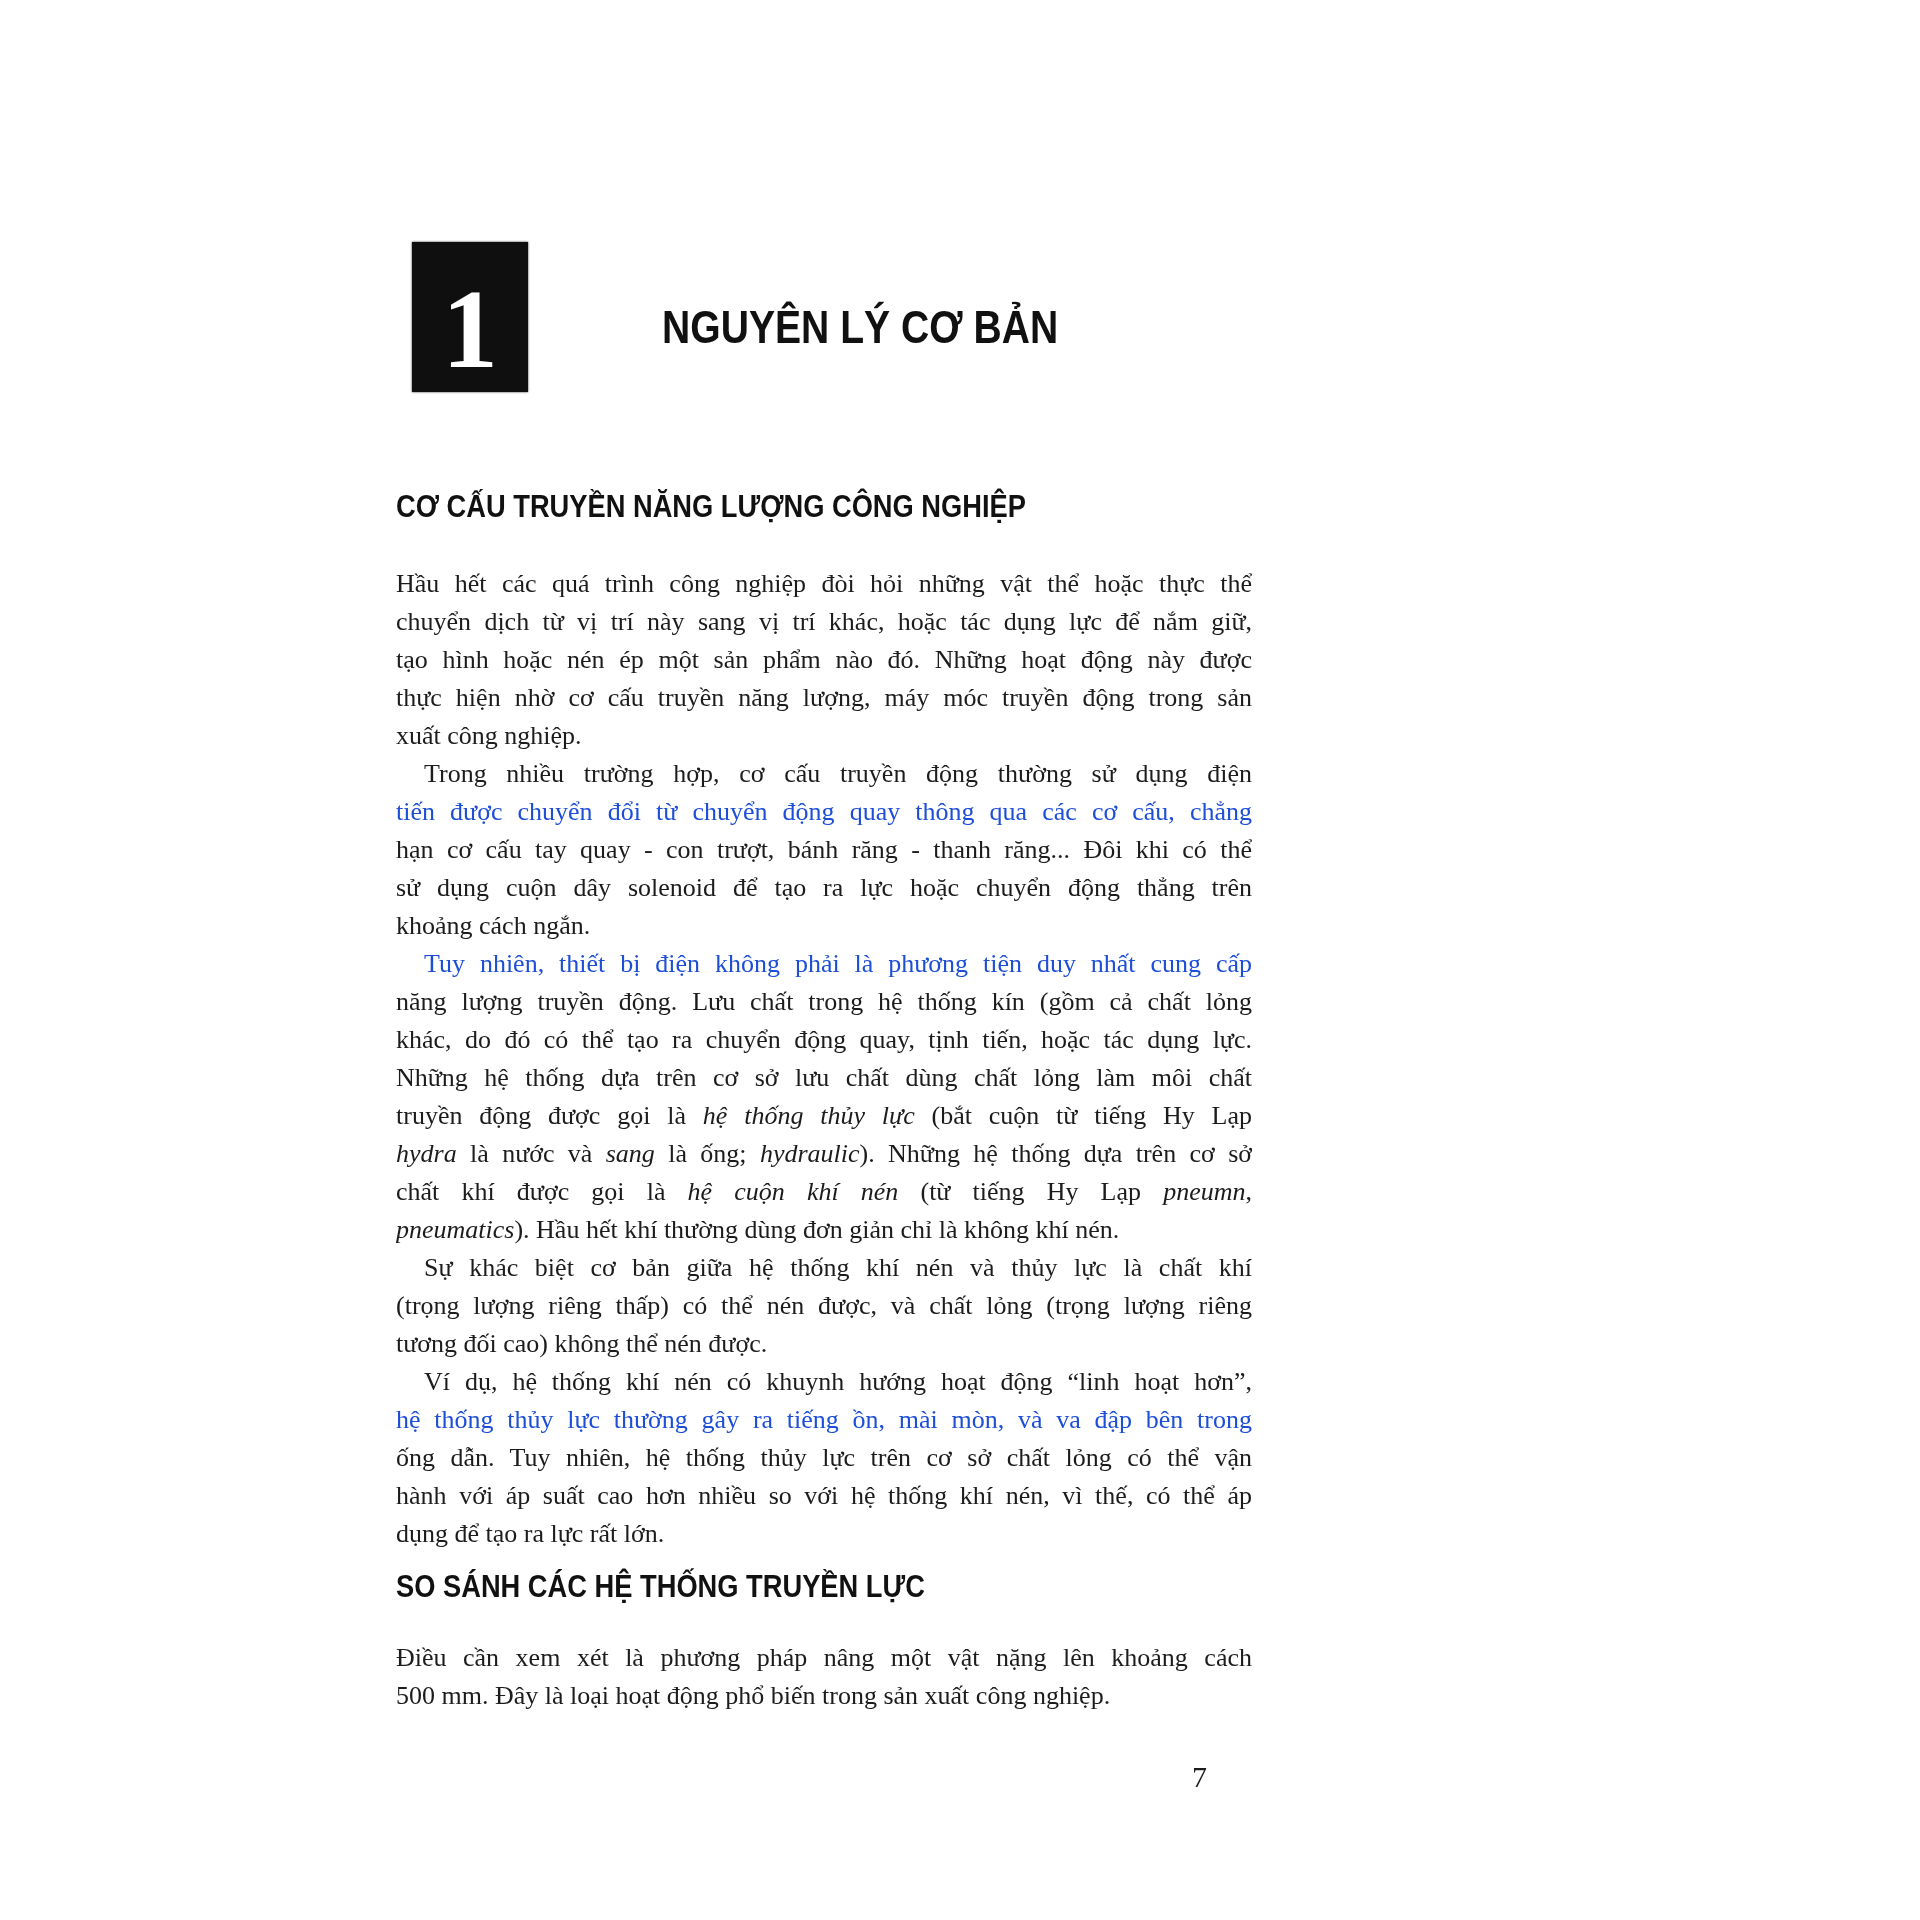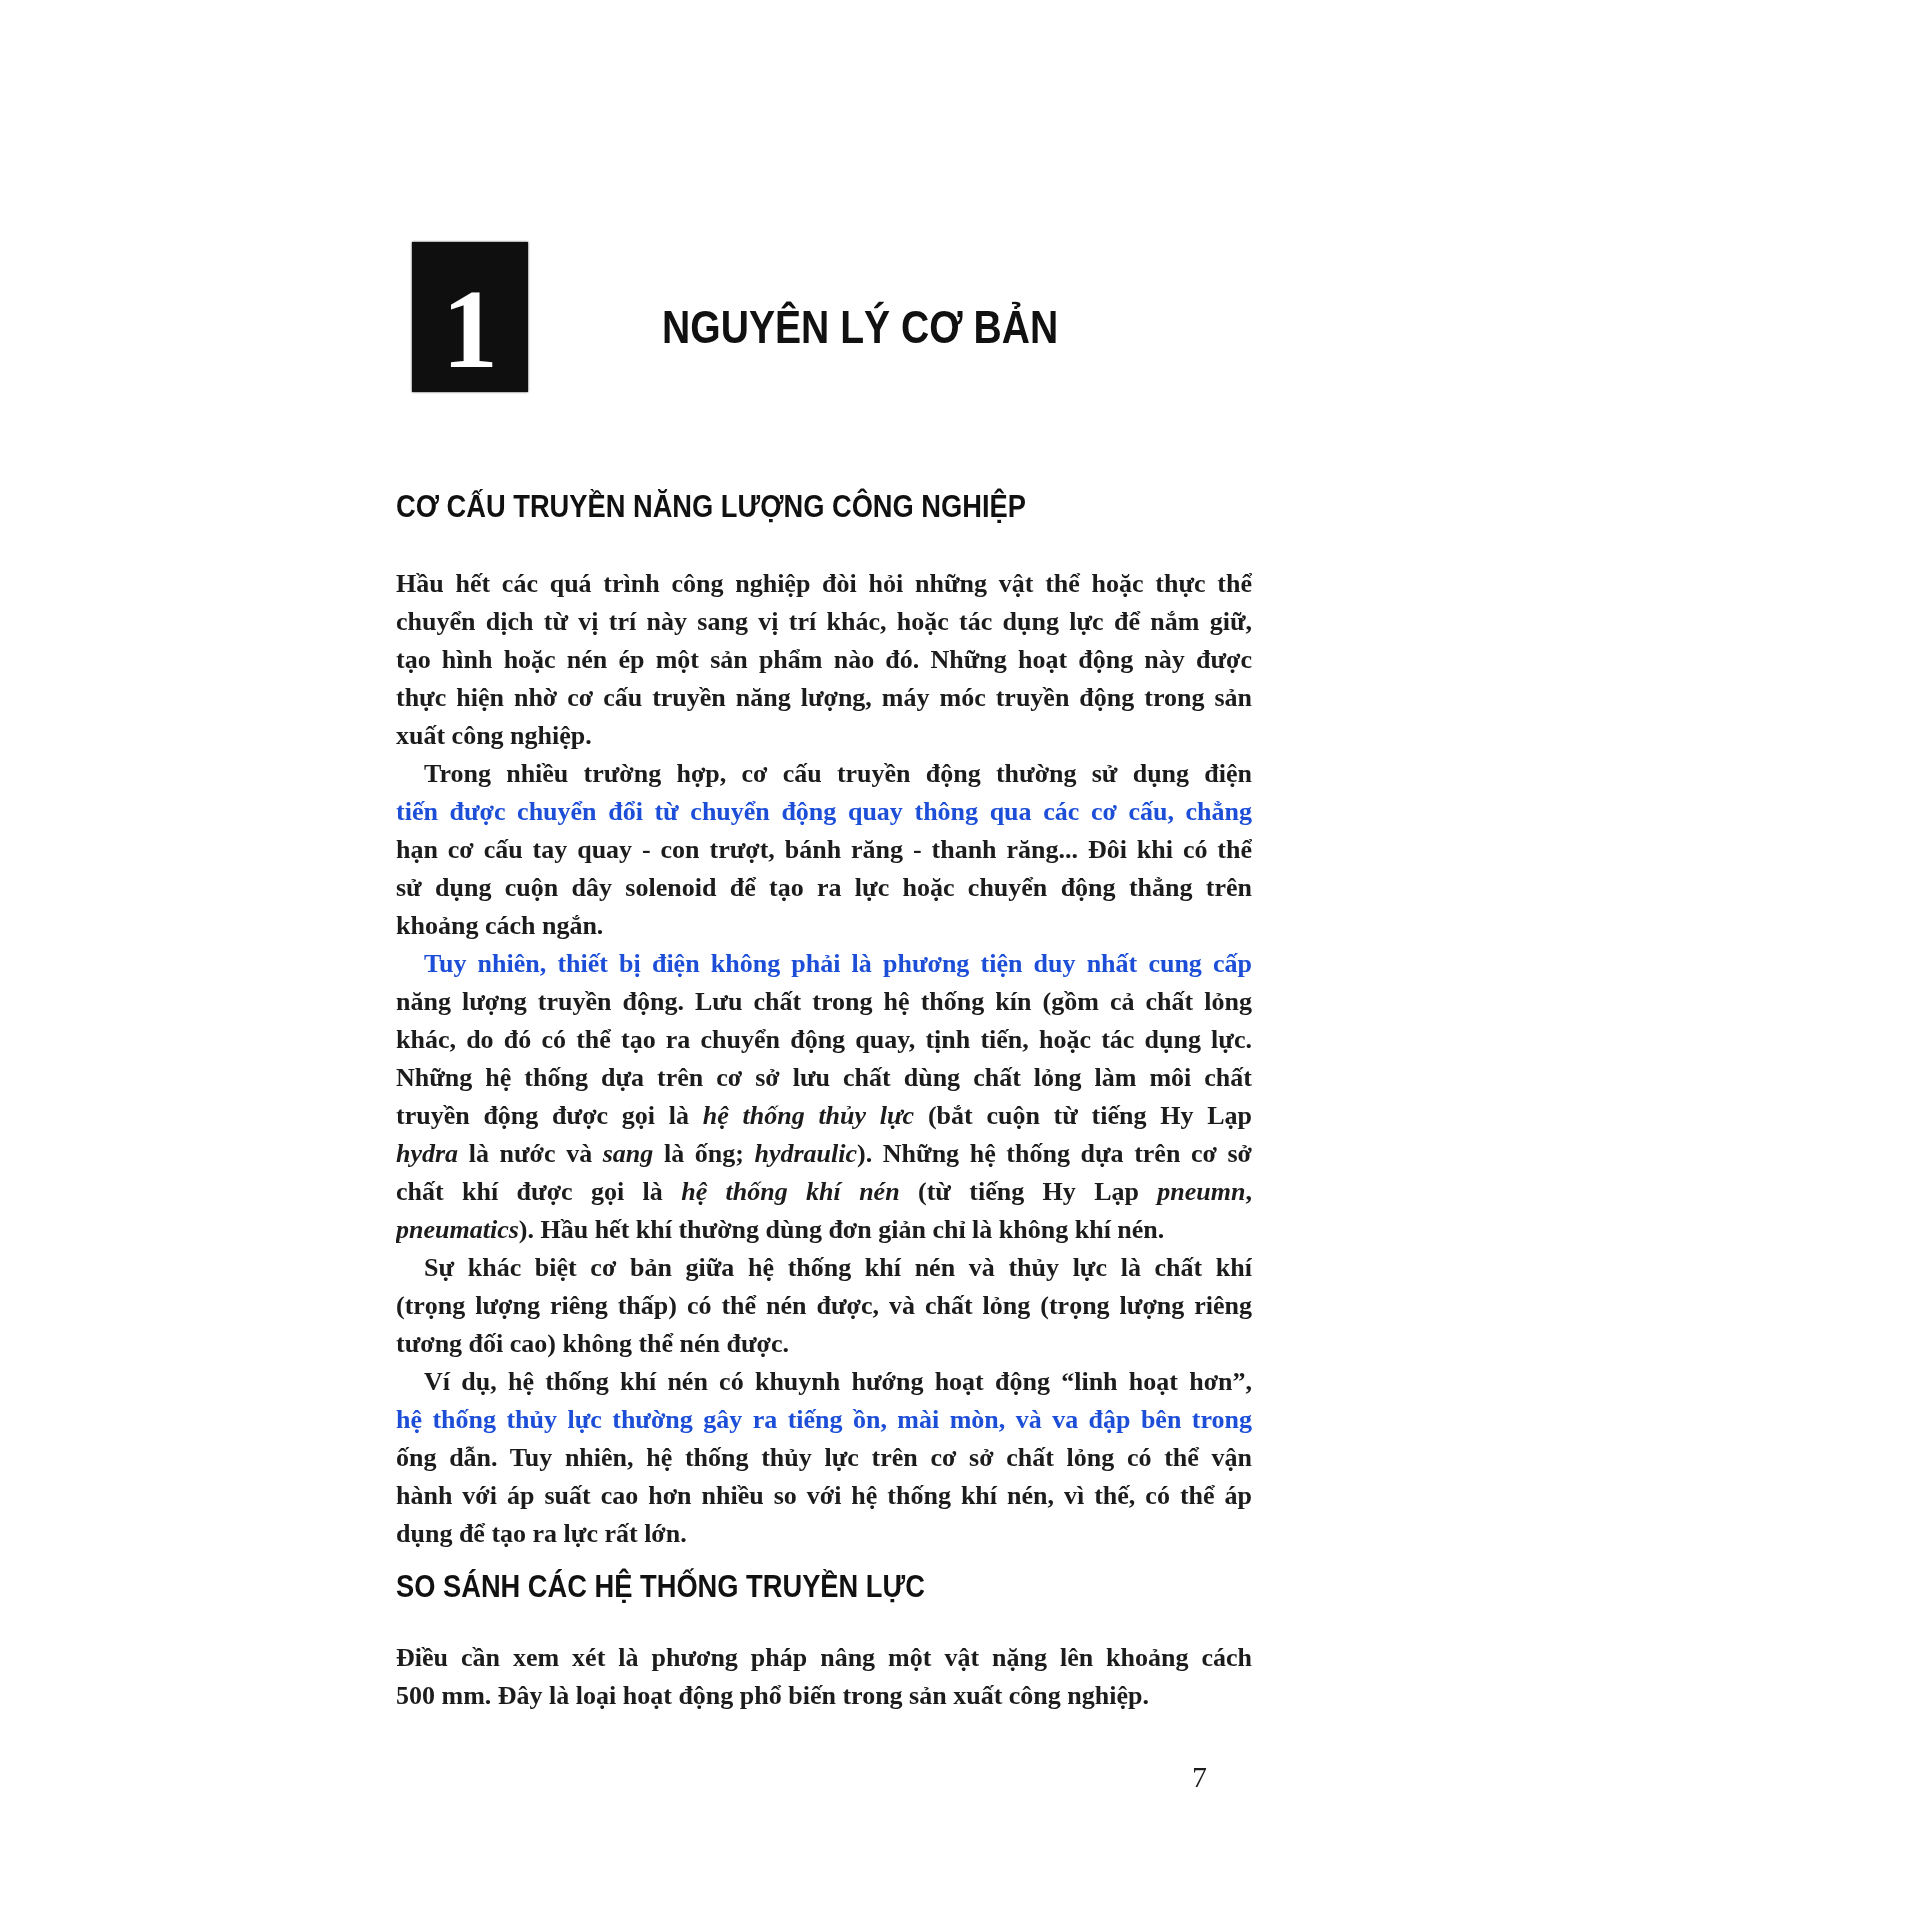--- a/index.html
+++ b/index.html
@@ -59,21 +59,21 @@
     height: 36px;
     font-family: "Liberation Sans", sans-serif;
     font-weight: bold;
     font-size: 31px;
     line-height: 36px;
     color: #111;
     white-space: nowrap;
     transform: scaleX(0.88);
     transform-origin: 0 50%;
   }
-  .content .para { margin: 0; font-weight: bold; }
+  .content .para { margin: 0; }
   .content .para ~ .section-heading { margin-top: 16px; margin-bottom: 34px; }
 
   .line {
     height: 38px;
     line-height: 38px;
     font-size: 26px;
     text-align: justify;
     text-align-last: justify;
     overflow: hidden;
     white-space: normal;
@@ -118,21 +118,21 @@
         <div class="line"><span>sử dụng cuộn dây solenoid để tạo ra lực hoặc chuyển động thẳng trên</span></div>
         <div class="line last"><span>khoảng cách ngắn.</span></div>
       </div>
       <div class="para indent">
         <div class="line faded"><span>Tuy nhiên, thiết bị điện không phải là phương tiện duy nhất cung cấp</span></div>
         <div class="line"><span>năng lượng truyền động. Lưu chất trong hệ thống kín (gồm cả chất lỏng</span></div>
         <div class="line"><span>khác, do đó có thể tạo ra chuyển động quay, tịnh tiến, hoặc tác dụng lực.</span></div>
         <div class="line"><span>Những hệ thống dựa trên cơ sở lưu chất dùng chất lỏng làm môi chất</span></div>
         <div class="line"><span>truyền động được gọi là </span><span class="it">hệ thống thủy lực</span><span> (bắt cuộn từ tiếng Hy Lạp</span></div>
         <div class="line"><span class="it">hydra</span><span> là nước và </span><span class="it">sang</span><span> là ống; </span><span class="it">hydraulic</span><span>). Những hệ thống dựa trên cơ sở</span></div>
-        <div class="line"><span>chất khí được gọi là </span><span class="it">hệ thống khí nén</span><span> (từ tiếng Hy Lạp </span><span class="it">pneumn</span><span>,</span></div>
+        <div class="line"><span>chất khí được gọi là </span><span class="it">hệ cuộn khí nén</span><span> (từ tiếng Hy Lạp </span><span class="it">pneumn</span><span>,</span></div>
         <div class="line last"><span class="it">pneumatics</span><span>). Hầu hết khí thường dùng đơn giản chỉ là không khí nén.</span></div>
       </div>
       <div class="para indent">
         <div class="line"><span>Sự khác biệt cơ bản giữa hệ thống khí nén và thủy lực là chất khí</span></div>
         <div class="line"><span>(trọng lượng riêng thấp) có thể nén được, và chất lỏng (trọng lượng riêng</span></div>
         <div class="line last"><span>tương đối cao) không thể nén được.</span></div>
       </div>
       <div class="para indent">
         <div class="line"><span>Ví dụ, hệ thống khí nén có khuynh hướng hoạt động “linh hoạt hơn”,</span></div>
         <div class="line faded"><span>hệ thống thủy lực thường gây ra tiếng ồn, mài mòn, và va đập bên trong</span></div>

